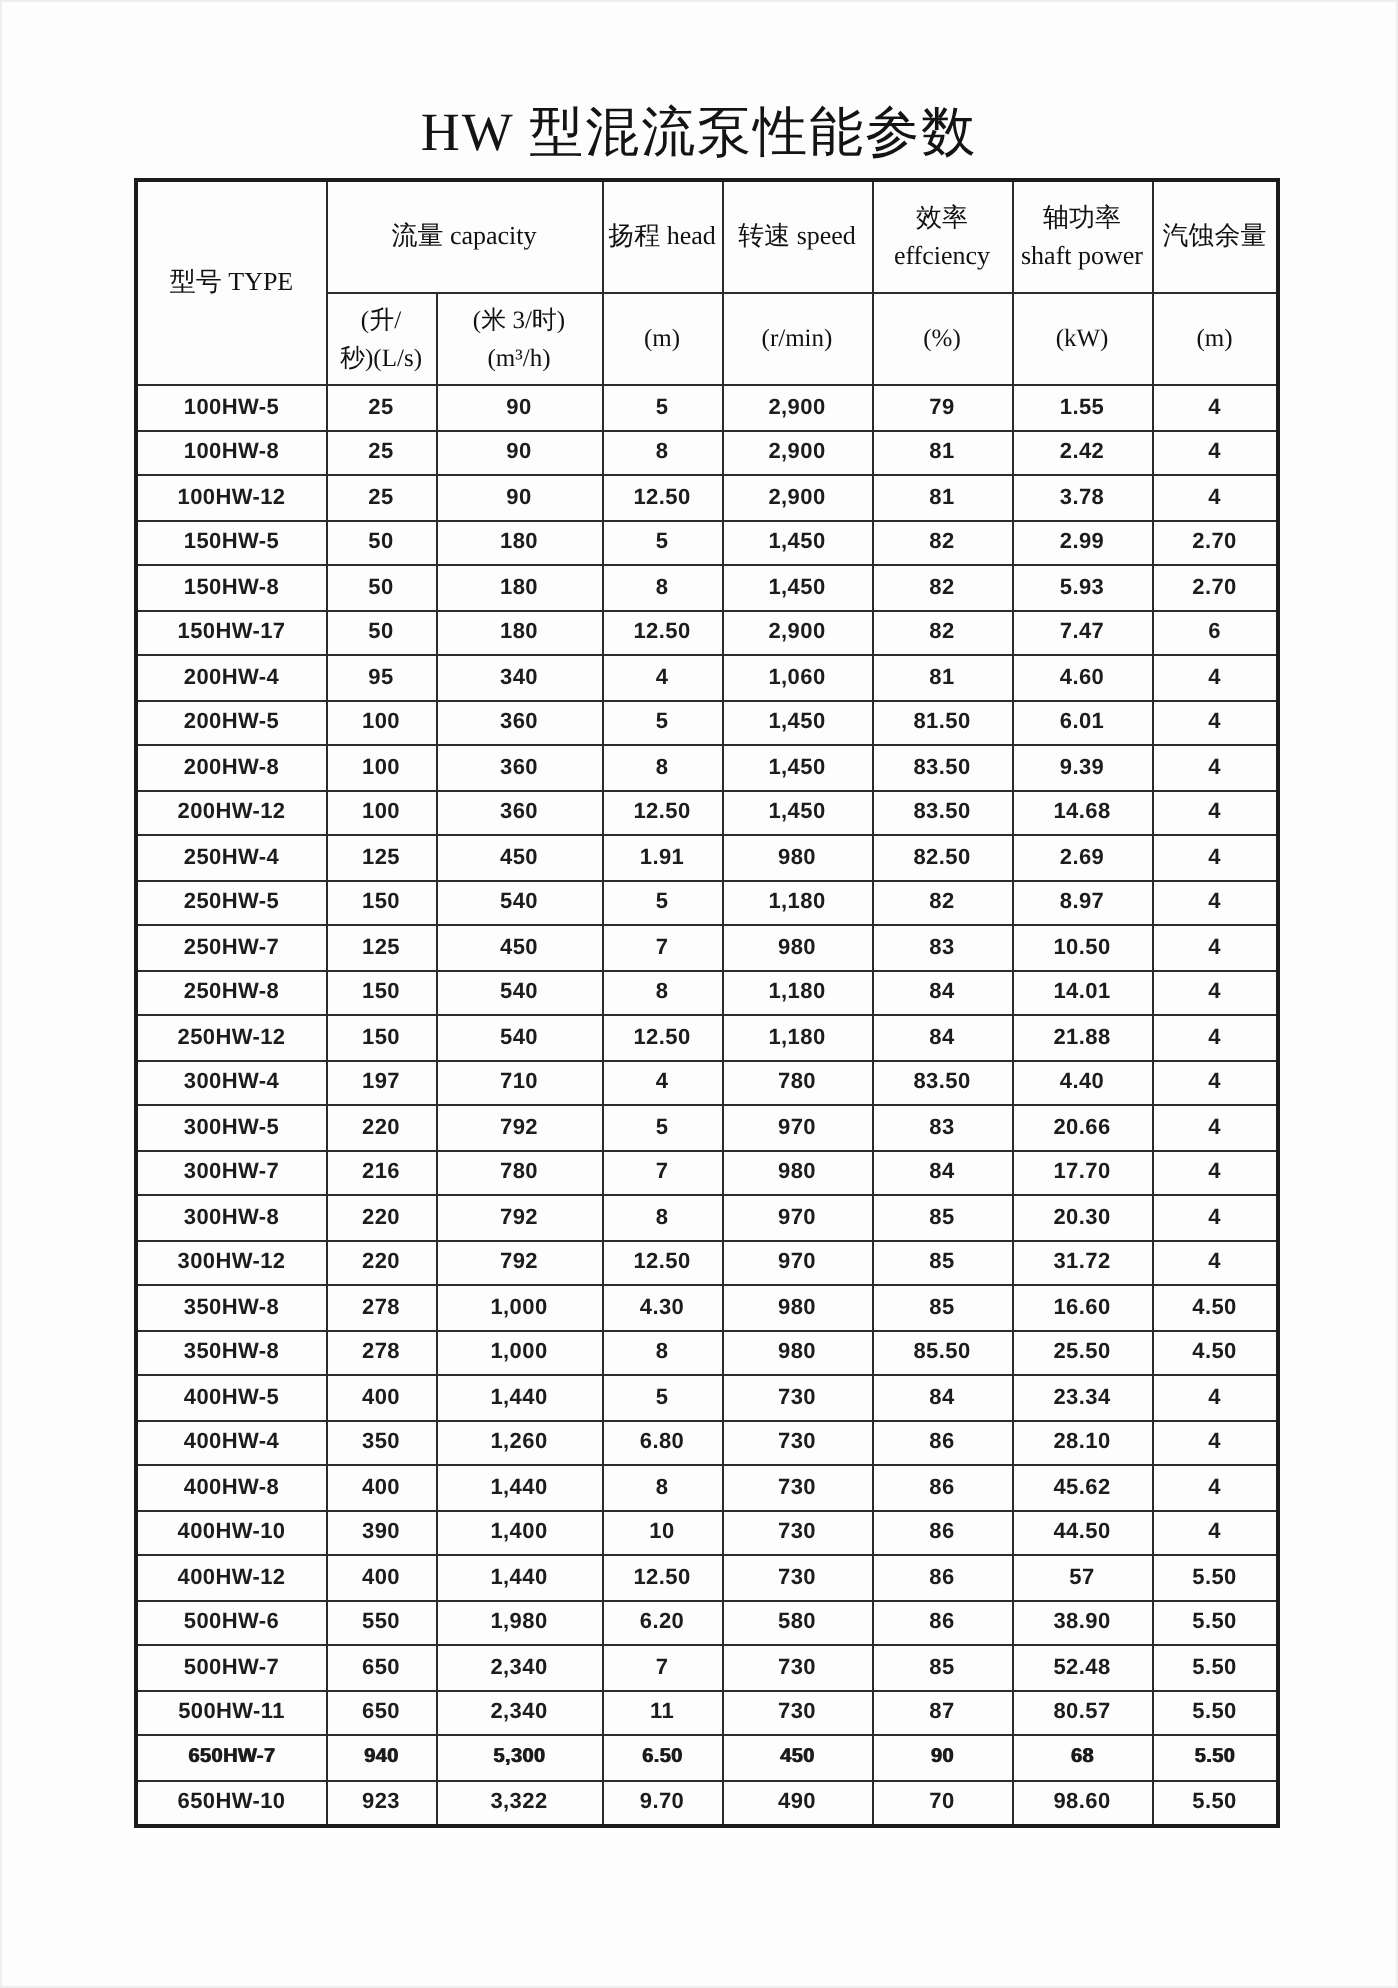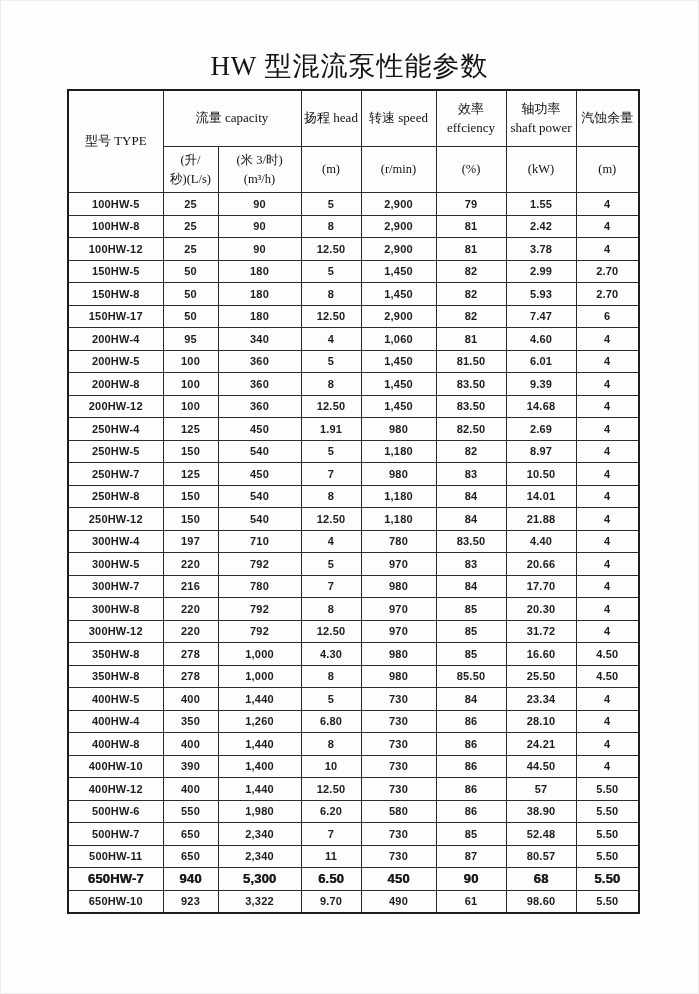--- a/index.html
+++ b/index.html
@@ -54,21 +54,21 @@
   .pump-table tbody td {
     height: 21.5px;
     font-family: "Liberation Sans", sans-serif;
     font-weight: 700;
     font-size: 11px;
     color: #1c1c1c;
     letter-spacing: 0.2px;
   }
   .pump-table tbody tr.row-bold td {
     text-shadow: 0.5px 0 0 currentColor;
-    font-size: 13px;
+    font-size: 10px;
   }
 </style>
 </head>
 <body>
 
 <div class="page">
   <h1 class="title">HW 型混流泵性能参数</h1>
 
   <table class="pump-table">
     <colgroup>
@@ -346,21 +346,21 @@
           <td>28.10</td>
           <td>4</td>
         </tr>
         <tr>
           <td>400HW-8</td>
           <td>400</td>
           <td>1,440</td>
           <td>8</td>
           <td>730</td>
           <td>86</td>
-          <td>24.21</td>
+          <td>45.62</td>
           <td>4</td>
         </tr>
         <tr>
           <td>400HW-10</td>
           <td>390</td>
           <td>1,400</td>
           <td>10</td>
           <td>730</td>
           <td>86</td>
           <td>44.50</td>
@@ -415,19 +415,19 @@
           <td>90</td>
           <td>68</td>
           <td>5.50</td>
         </tr>
         <tr>
           <td>650HW-10</td>
           <td>923</td>
           <td>3,322</td>
           <td>9.70</td>
           <td>490</td>
-          <td>61</td>
+          <td>70</td>
           <td>98.60</td>
           <td>5.50</td>
         </tr>
       </tbody>
   </table>
 </div>
 
 </body></html>

